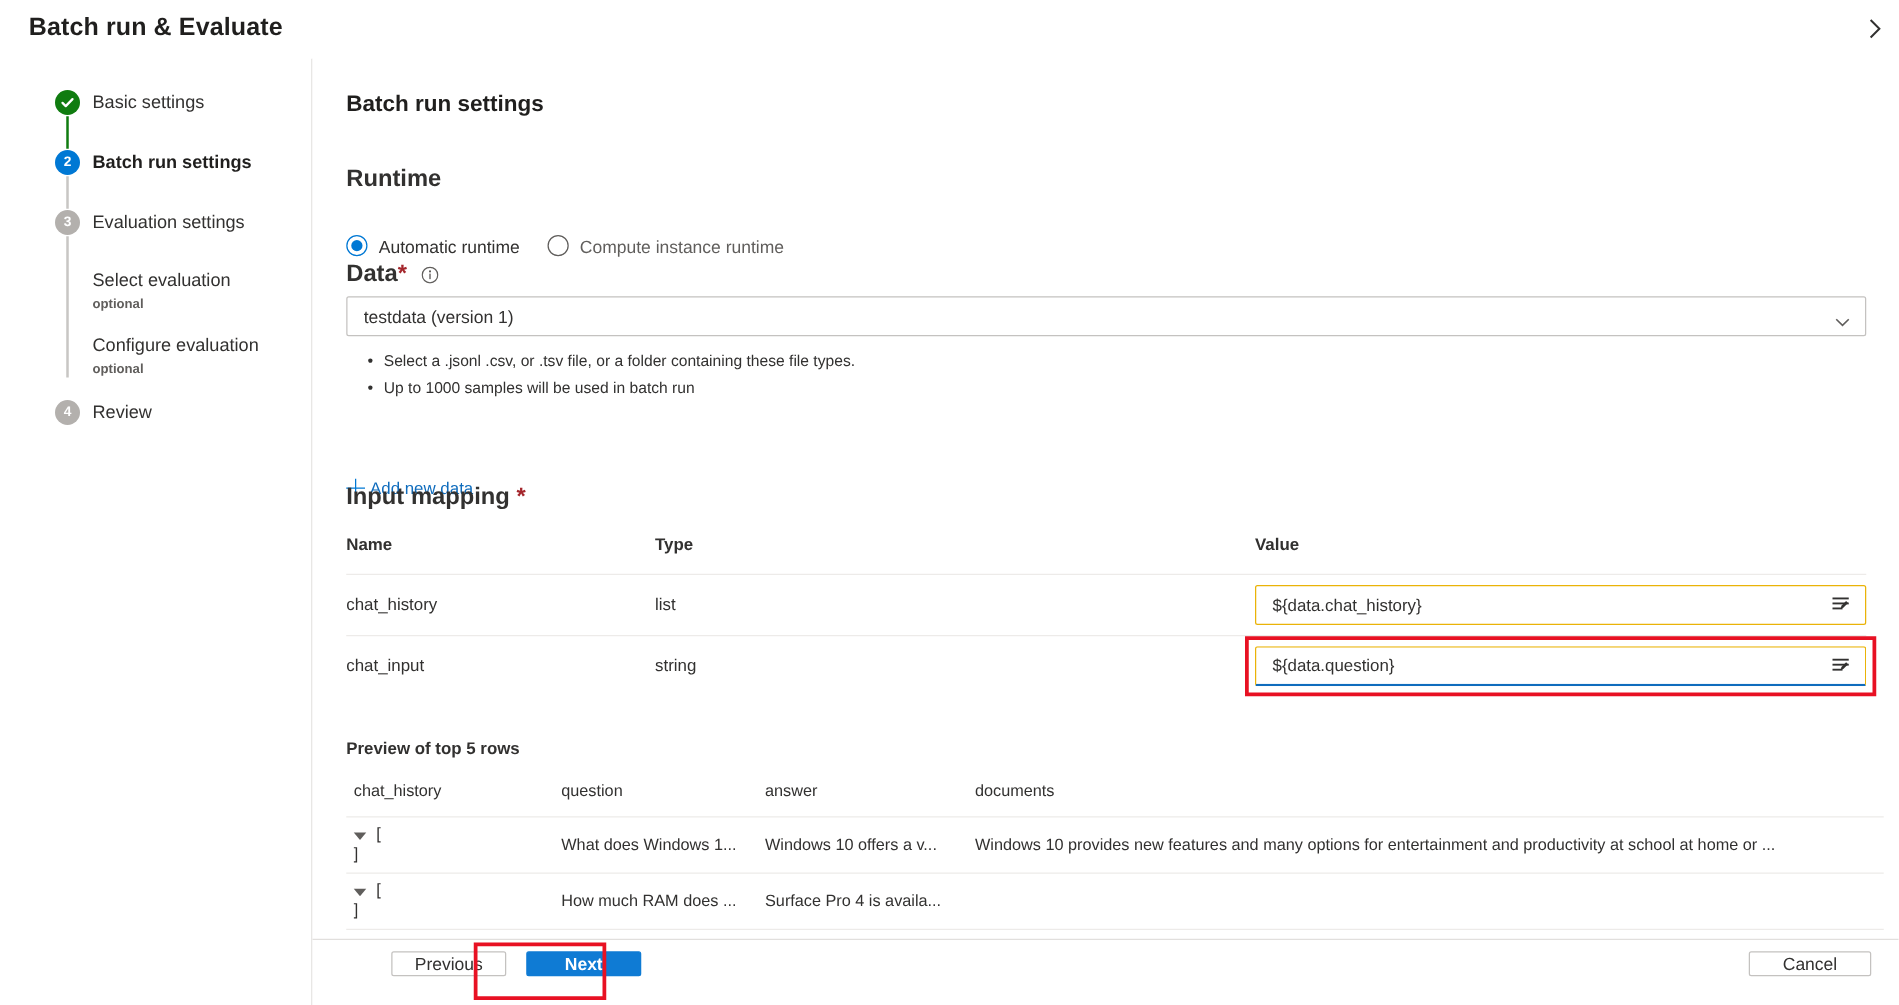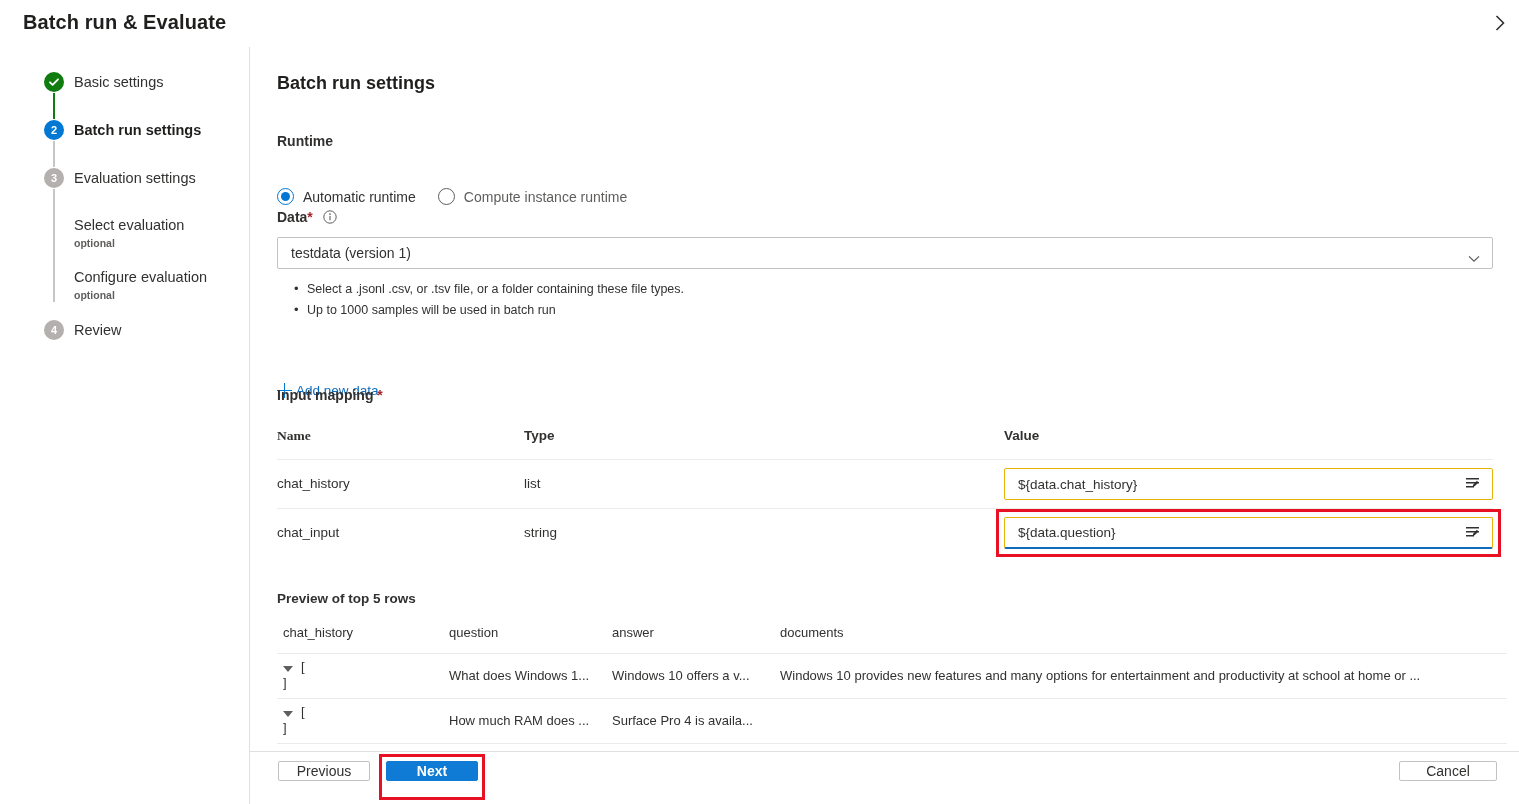--- a/index.html
+++ b/index.html
@@ -73,21 +73,21 @@
     position: absolute; left: 250px; top: 47px;
     width: 1269px; height: 704px;
     background: #fff; overflow: hidden;
   }
   .section-title {
     position: absolute; left: 27px; top: 26px;
     font-size: 18px; font-weight: 600; color: #201f1e;
   }
   .field-label {
     position: absolute;
-    font-size: 14px; font-weight: 600; color: #323130;
+    font-size: 19px; font-weight: 600; color: #323130;
   }
   .req-star { color: #a4262c; font-weight: 600; }
   .info-icon {
     display: inline-block; vertical-align: -2px; margin-left: 6px;
     width: 14px; height: 14px;
   }
 
   
   .radio-row { position: absolute; left: 27px; top: 117px; display: flex; align-items: center; }
   .radio-item { display: flex; align-items: center; cursor: pointer; margin-top: 24px; }
@@ -202,20 +202,21 @@
   .footer {
     position: absolute; left: 250px; top: 751px;
     width: 1269px; height: 53px;
     border-top: 1px solid #e1dfdd; background: #fff;
   }
   .btn {
     position: absolute; height: 20px;
     display: flex; align-items: center; justify-content: center;
     font-size: 14px; border-radius: 2px; cursor: pointer;
     font-family: "Liberation Sans", sans-serif;
+    margin-left: 35px;
   }
   .btn-prev {
     left: 28px; top: 9px; width: 92px;
     border: 1px solid #c4c2c0; background: #fff; color: #323130;
   }
   .btn-next {
     left: 136px; top: 9px; width: 92px;
     background: #0f7bd4; color: #fff; border: 1px solid #0f7bd4; font-weight: 600;
   }
   .btn-next-redbox {
@@ -331,21 +332,21 @@
       <span class="addlink-text">Add new data</span>
     </div>
 
     <div class="field-label" style="left:27px; top:340px;">
       <span>Input mapping</span>
       <span class="req-star">*</span>
     </div>
 
     <div class="map-table">
       <div class="map-head">
-        <div class="col" style="left:0px;font-family:Liberation Serif, serif;">Name</div>
+        <div class="col" style="left:0px;">Name</div>
         <div class="col" style="left:247px;">Type</div>
         <div class="col" style="left:727px;">Value</div>
       </div>
 
       <div class="map-row">
         <div class="cell" style="left:0px;">chat_history</div>
         <div class="cell" style="left:247px;">list</div>
         <div class="map-input-wrap">
           <div class="map-input">
             <span class="map-input-text">${data.chat_history}</span>

